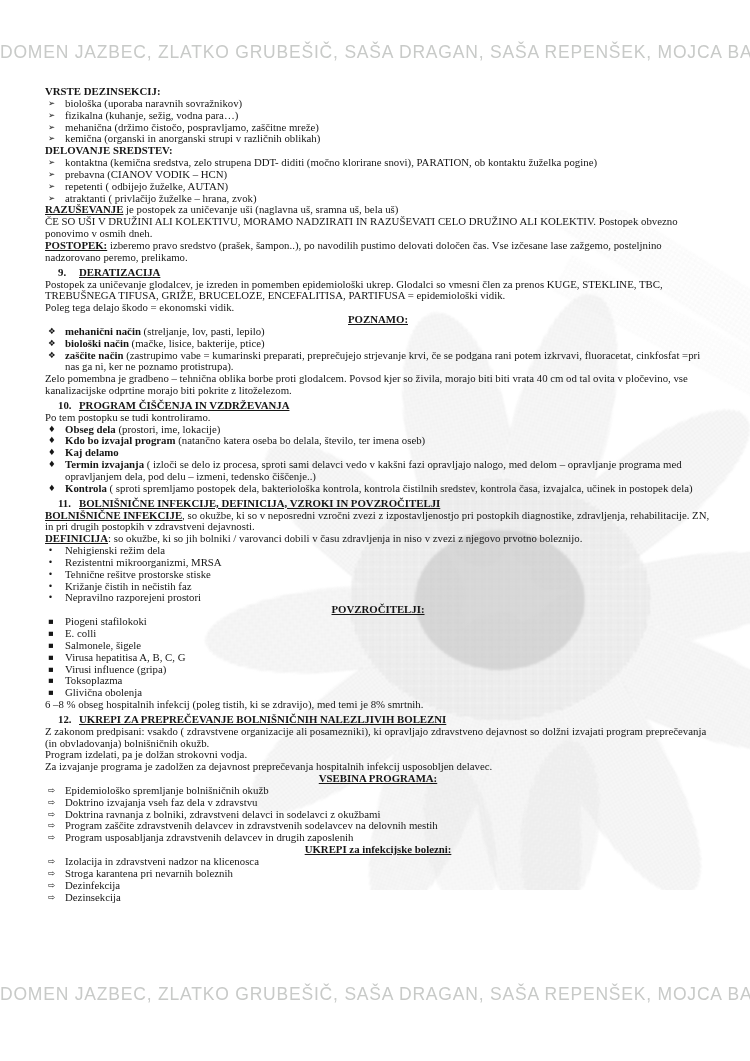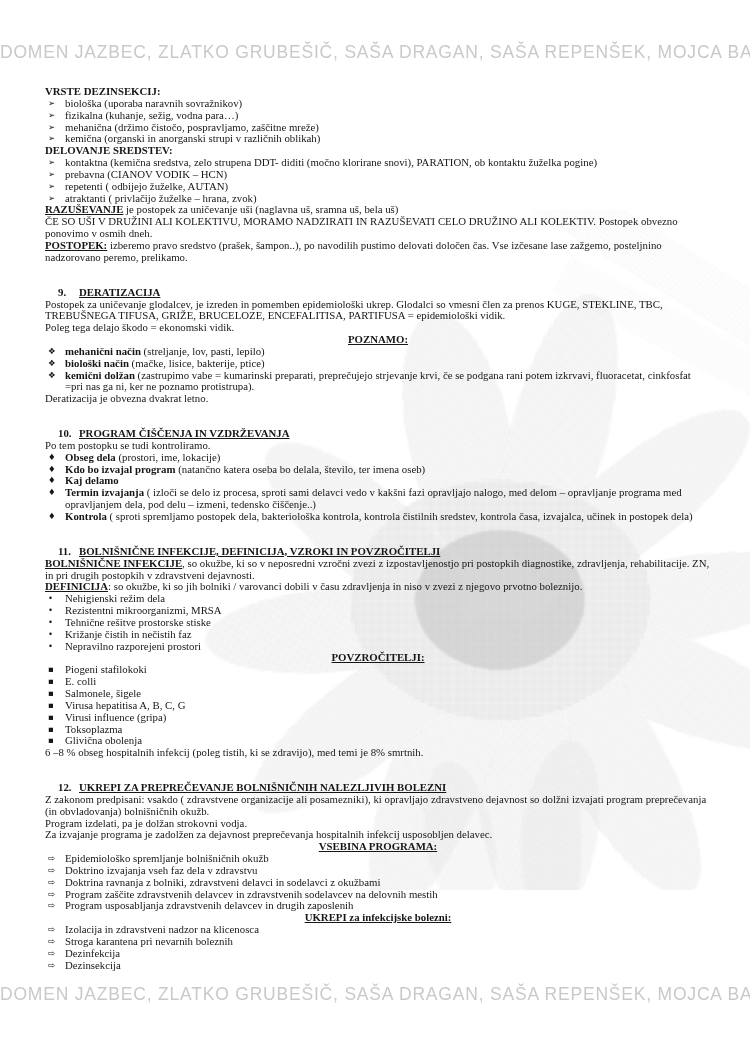--- a/index.html
+++ b/index.html
@@ -35,21 +35,21 @@
   .content{
     position:absolute;
     left:45px;top:86px;
     width:666px;
     line-height:11.85px;
     z-index:2;
   }
   p{margin:0;}
   .h{font-weight:bold;}
   .bu{font-weight:bold;text-decoration:underline;text-align:center;}
-  .numh{margin-top:23px;padding-left:13px;font-weight:bold;}
+  .numh{margin-top:3px;padding-left:13px;font-weight:bold;}
   .numh .num{display:inline-block;min-width:21px;}
   .numh .ttl{text-decoration:underline;}
   .li{display:flex;}
   .li .b{
     flex:0 0 20px;
     padding-left:3px;
     box-sizing:border-box;
     font-family:"DejaVu Sans", sans-serif;
     font-size:8.5px;
   }
@@ -146,23 +146,23 @@
   <div class="li">
       <span class="b">❖</span>
       <span class="t"><b>mehanični način</b><span> (streljanje, lov, pasti, lepilo)</span></span>
     </div>
   <div class="li">
       <span class="b">❖</span>
       <span class="t"><b>biološki način</b><span> (mačke, lisice, bakterije, ptice)</span></span>
     </div>
   <div class="li">
       <span class="b">❖</span>
-      <span class="t"><b>kemični dolžan</b><span> (zastrupimo vabe = kumarinski preparati, preprečujejo strjevanje krvi, če se podgana rani potem izkrvavi, fluoracetat, cinkfosfat =pri nas ga ni, ker ne poznamo protistrupa).</span></span>
-    </div>
-  <p>Deratizacija je obvezna dvakrat letno.</p>
+      <span class="t"><b>zaščite način</b><span> (zastrupimo vabe = kumarinski preparati, preprečujejo strjevanje krvi, če se podgana rani potem izkrvavi, fluoracetat, cinkfosfat =pri nas ga ni, ker ne poznamo protistrupa).</span></span>
+    </div>
+  <p>Zelo pomembna je gradbeno – tehnična oblika borbe proti glodalcem. Povsod kjer so živila, morajo biti biti vrata 40 cm od tal ovita v pločevino, vse kanalizacijske odprtine morajo biti pokrite z litoželezom.</p>
 
   <div class="numh"><span class="num">10.</span><span class="ttl">PROGRAM ČIŠČENJA IN VZDRŽEVANJA</span></div>
   <p>Po tem postopku se tudi kontroliramo.</p>
   <div class="li">
       <span class="b">♦</span>
       <span class="t"><b>Obseg dela</b><span> (prostori, ime, lokacije)</span></span>
     </div>
   <div class="li">
       <span class="b">♦</span>
       <span class="t"><b>Kdo bo izvajal program</b><span> (natančno katera oseba bo delala, število, ter imena oseb)</span></span>

